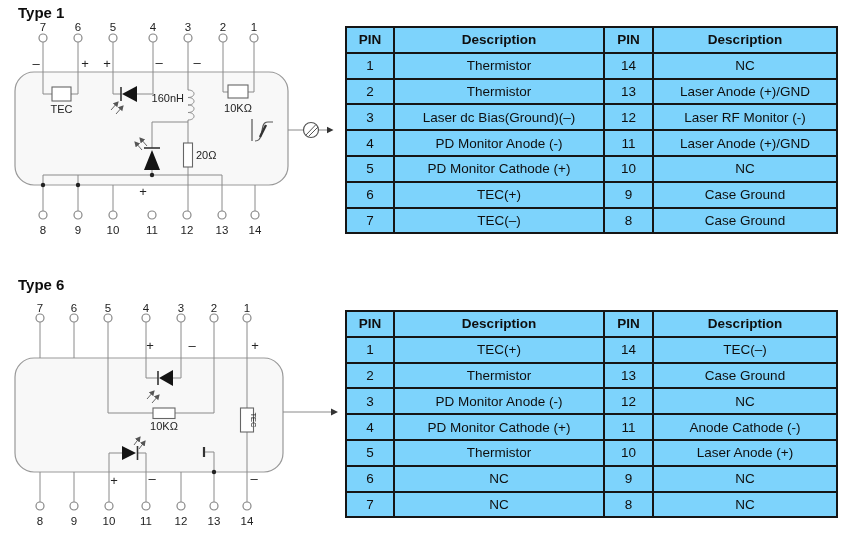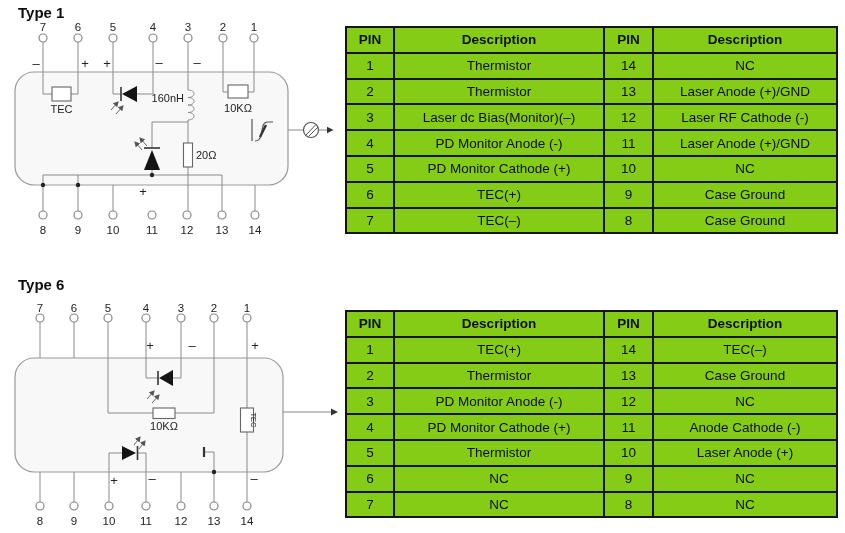--- a/index.html
+++ b/index.html
@@ -6,21 +6,21 @@
   .canvas{position:relative;width:845px;height:533px;background:#ffffff;overflow:hidden;
           font-family:"Liberation Sans",sans-serif;color:#111;}
   .diagram-title{position:absolute;left:18px;font-weight:bold;font-size:15px;color:#0d0d0d;}
   #title1{top:4px;}
   #title2{top:276px;}
   svg{position:absolute;left:0;}
   svg text{font-family:"Liberation Sans",sans-serif;fill:#222;}
   .pinnum{font-size:11.5px;}
   .sign{font-size:13px;}
   .complabel{font-size:11px;}
-  .pin-table{position:absolute;border-collapse:collapse;table-layout:fixed;background:#84cc16;}
+  .pin-table{position:absolute;border-collapse:collapse;table-layout:fixed;background:#7dd3fc;}
   #table1{left:345px;top:26px;}
   #table2{left:345px;top:310px;}
   .pin-table th,.pin-table td{border:2px solid #151515;text-align:center;vertical-align:middle;
      font-size:13.5px;height:23.8px;padding:0 2px;color:#0f0f0f;white-space:nowrap;}
   .pin-table th{font-weight:bold;}
 </style>
 </head>
 <body>
 
 <div class="canvas">
@@ -283,23 +283,23 @@
       <td>NC</td>
     </tr>
     <tr>
       <td>2</td>
       <td>Thermistor</td>
       <td>13</td>
       <td>Laser Anode (+)/GND</td>
     </tr>
     <tr>
       <td>3</td>
-      <td>Laser dc Bias(Monitor)(–)</td>
+      <td>Laser dc Bias(Ground)(–)</td>
       <td>12</td>
-      <td>Laser RF Cathode (-)</td>
+      <td>Laser RF Monitor (-)</td>
     </tr>
     <tr>
       <td>4</td>
       <td>PD Monitor Anode (-)</td>
       <td>11</td>
       <td>Laser Anode (+)/GND</td>
     </tr>
     <tr>
       <td>5</td>
       <td>PD Monitor Cathode (+)</td>

